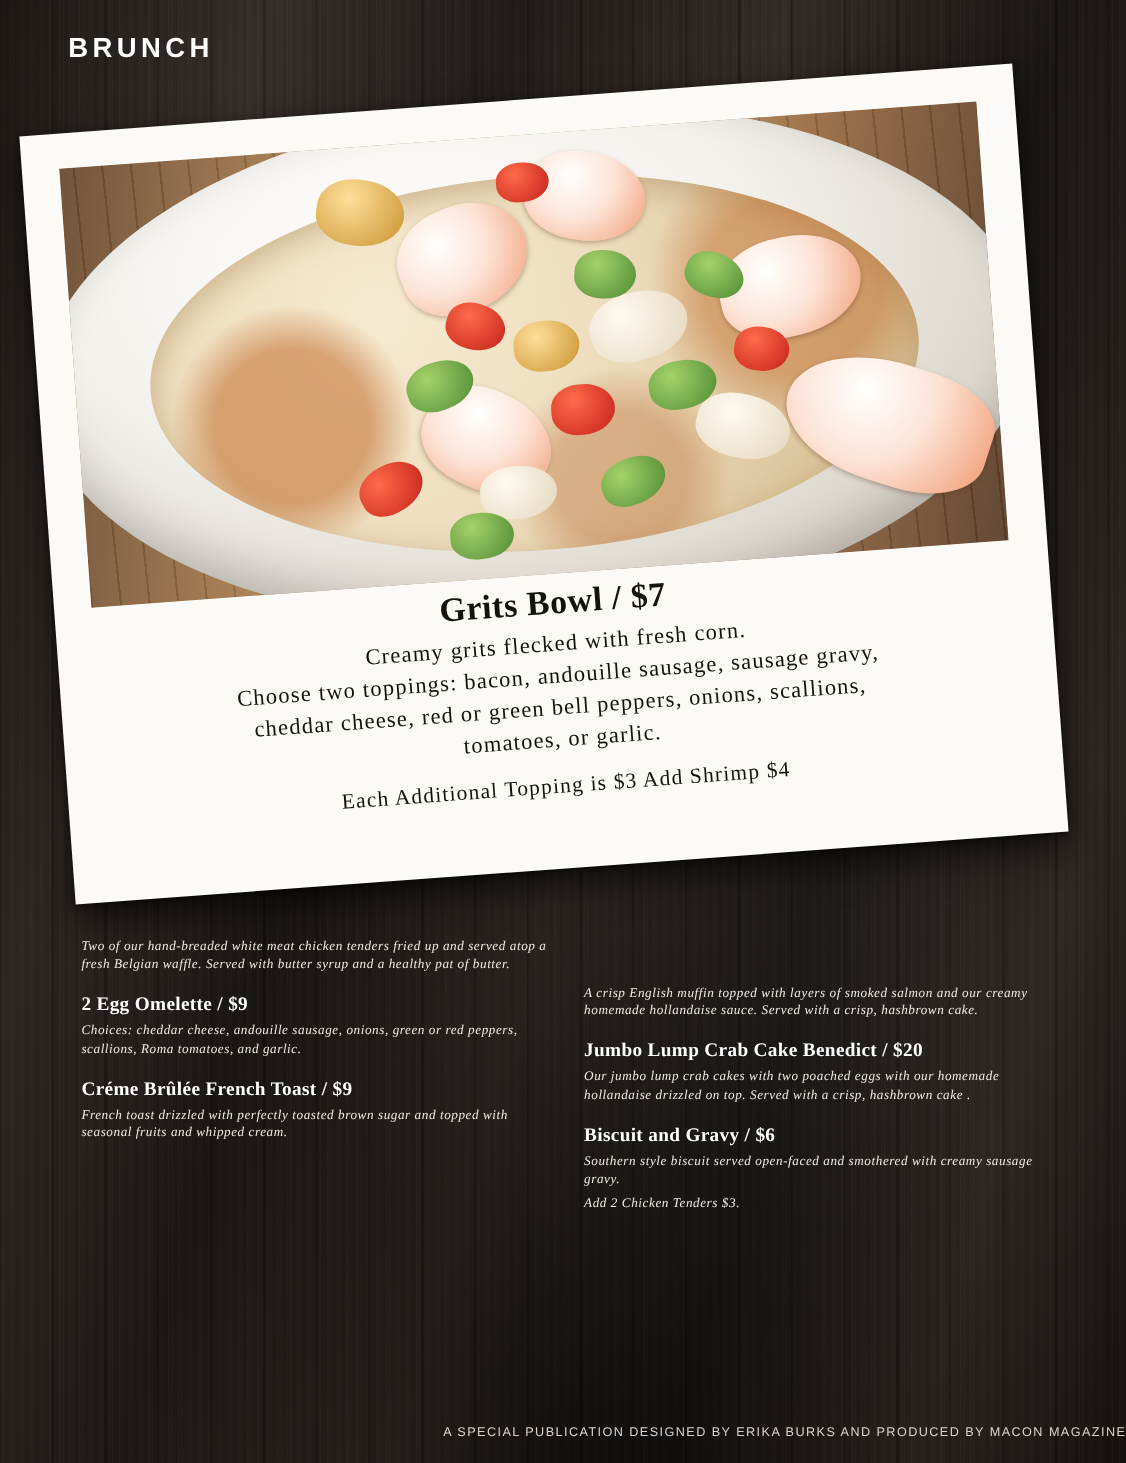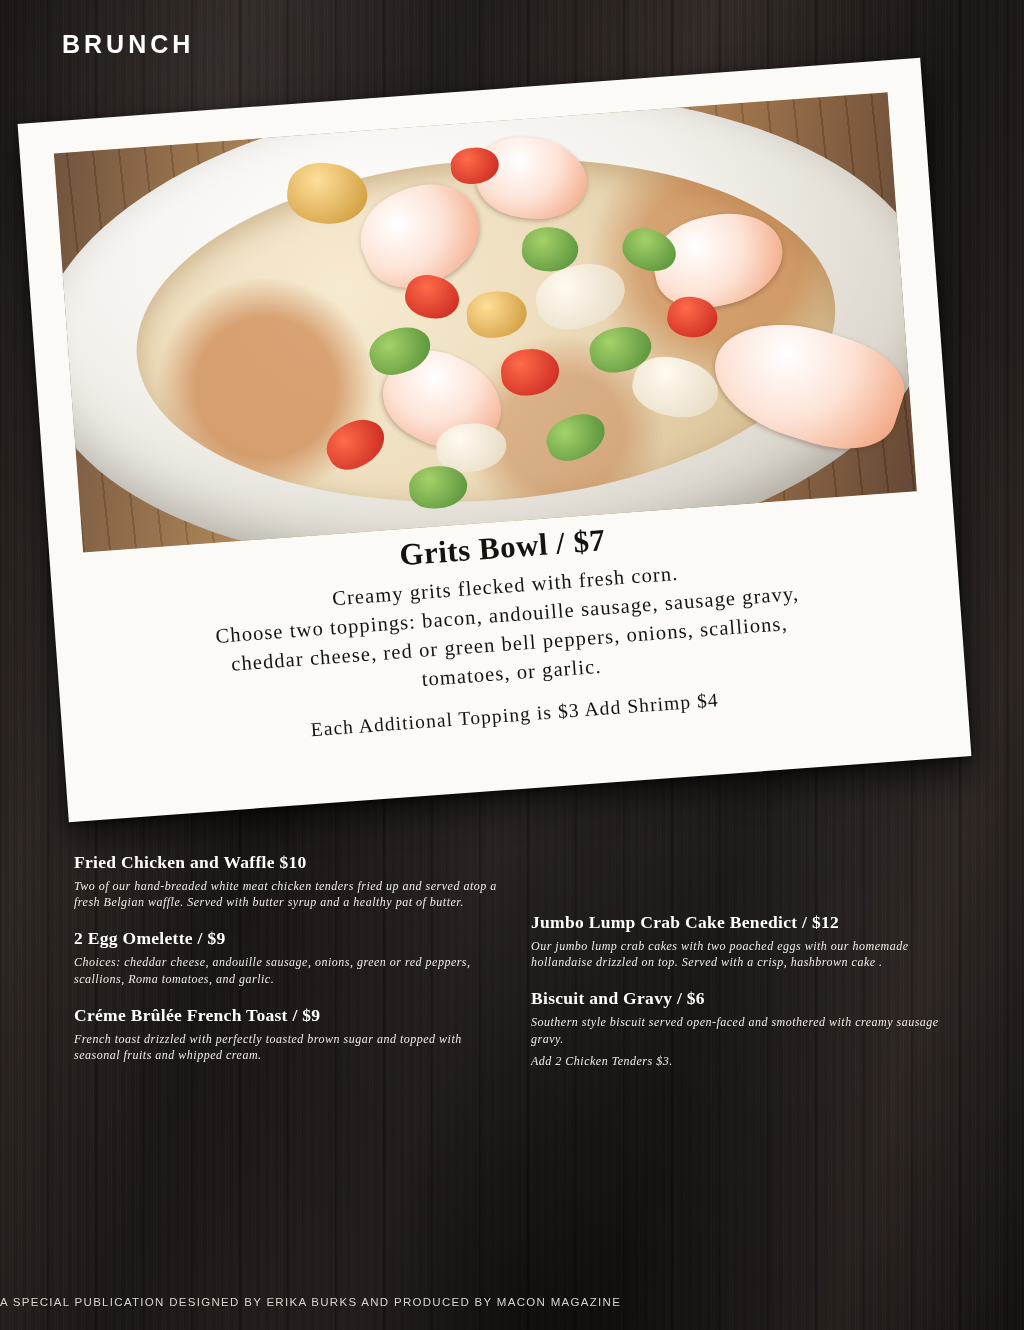--- a/index.html
+++ b/index.html
@@ -191,21 +191,21 @@
     letter-spacing: 0.5px;
     color: #efece6;
     margin-bottom: 6px;
   }
   .item-desc:last-child { margin-bottom: 0; }
 
   .footer {
     position: absolute;
     left: 0; bottom: 22px;
     width: 1024px;
-    text-align: left;
+    text-align: right;
     color: #d8d4cc;
     font-family: "Liberation Sans", sans-serif;
     font-size: 11.5px;
     letter-spacing: 1.3px;
   }
 </style>
 </head>
 <body>
 
 <div class="wood"></div>
@@ -260,38 +260,38 @@
         <div class="cap-line small">Each Additional Topping is $3 Add Shrimp $4</div>
       </div>
 
     </div>
   </div>
 
   <div class="menu">
 
     <div class="col col-left">
       <div class="item">
-        <div class="item-name">Fried Chicken and Waffle $10</div>
         <div class="item-desc">Two of our hand-breaded white meat chicken tenders fried up and served atop a fresh Belgian waffle. Served with butter syrup and a healthy pat of butter.</div>
       </div>
       <div class="item">
         <div class="item-name">2 Egg Omelette / $9</div>
         <div class="item-desc">Choices: cheddar cheese, andouille sausage, onions, green or red peppers, scallions, Roma tomatoes, and garlic.</div>
       </div>
       <div class="item">
         <div class="item-name">Créme Brûlée French Toast / $9</div>
         <div class="item-desc">French toast drizzled with perfectly toasted brown sugar and topped with seasonal fruits and whipped cream.</div>
       </div>
     </div>
 
     <div class="col col-right">
       <div class="item">
-      </div>
-      <div class="item">
-        <div class="item-name">Jumbo Lump Crab Cake Benedict / $12</div>
+        <div class="item-desc">A crisp English muffin topped with layers of smoked salmon and our creamy homemade hollandaise sauce. Served with a crisp, hashbrown cake.</div>
+      </div>
+      <div class="item">
+        <div class="item-name">Jumbo Lump Crab Cake Benedict / $20</div>
         <div class="item-desc">Our jumbo lump crab cakes with two poached eggs with our homemade hollandaise drizzled on top. Served with a crisp, hashbrown cake .</div>
       </div>
       <div class="item">
         <div class="item-name">Biscuit and Gravy / $6</div>
         <div class="item-desc">Southern style biscuit served open-faced and smothered with creamy sausage gravy.</div>
         <div class="item-desc">Add 2 Chicken Tenders $3.</div>
       </div>
     </div>
 
   </div>

